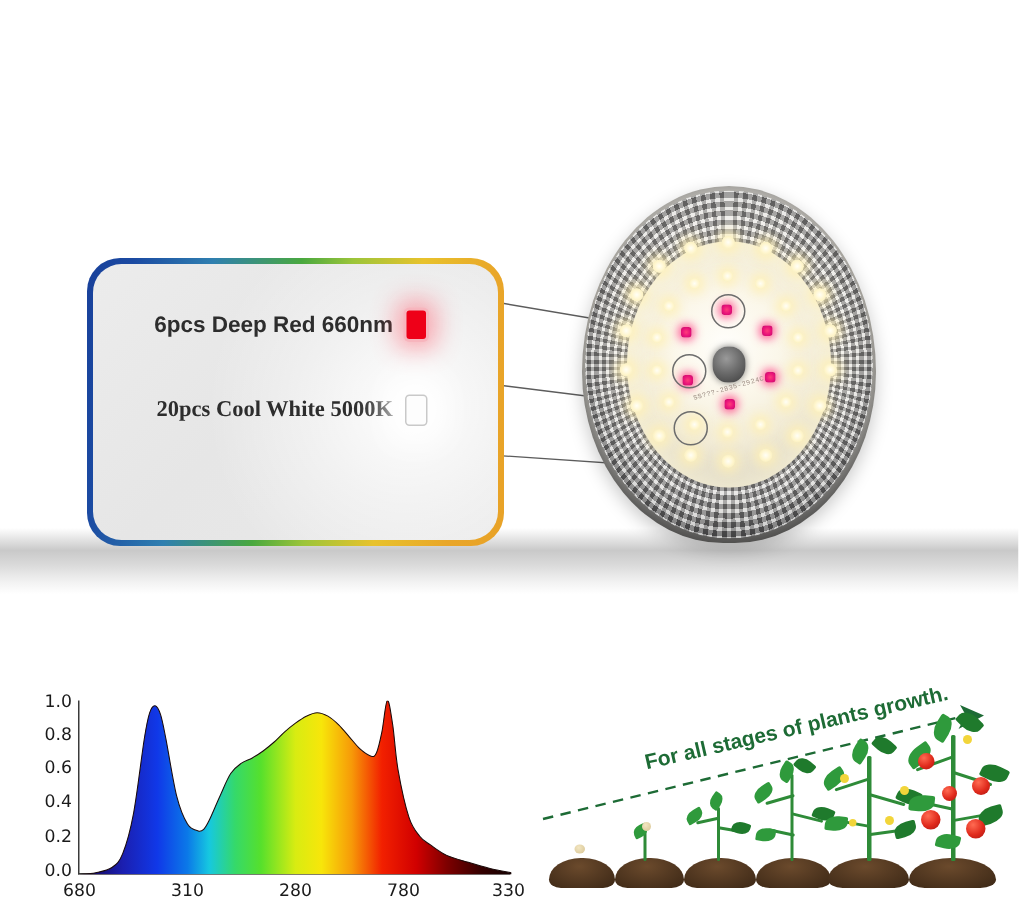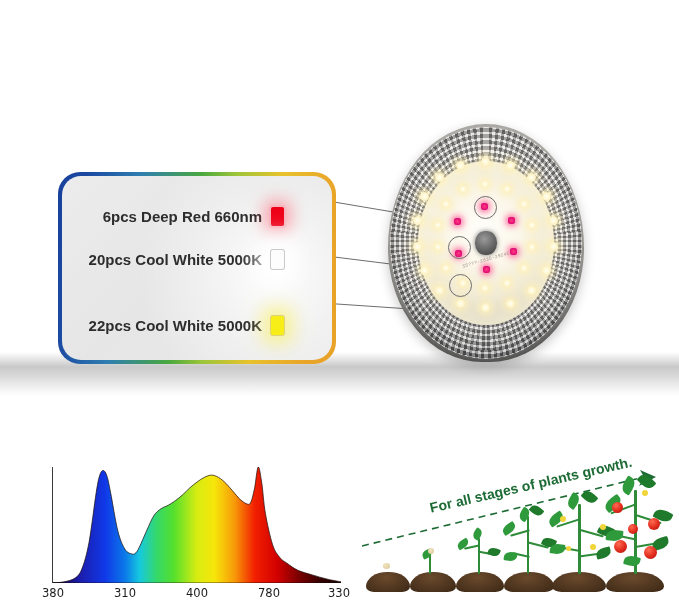--- a/index.html
+++ b/index.html
@@ -42,21 +42,21 @@
     position:relative;width:100%;height:100%;border-radius:19px;box-sizing:border-box;
     background:
       radial-gradient(circle at 78% 52%, rgba(255,255,255,.95) 0%, rgba(255,255,255,.45) 28%, rgba(255,255,255,0) 58%),
       linear-gradient(135deg,#ececec 0%,#e6e6e6 45%,#e9e9e9 100%);
     overflow:hidden;
   }
   .legend-row{
     position:absolute;left:0;width:100%;height:26px;display:flex;align-items:center;
   }
   .legend-row.r1{top:27px;}
-  .legend-row.r2{top:70px;}
+  .legend-row.r2{top:84px;font-family:Liberation Serif, serif;}
   .legend-row.r3{top:136px;}
   .legend-label{
     flex:1;text-align:right;padding-right:9px;
     font-size:15px;font-weight:bold;color:#2d2d2d;white-space:nowrap;
   }
   .chip{
     width:13px;height:19px;border-radius:2px;margin-right:48px;flex:0 0 auto;position:relative;
   }
   .chip.red{background:#ee0018;box-shadow:0 0 0 2px #f7b5bd,0 0 16px 7px rgba(255,70,90,.45);}
   .chip.white{background:#fdfdfd;box-shadow:0 0 0 1px #c9c9c9,0 0 22px 13px rgba(255,255,255,.95);}
@@ -183,24 +183,20 @@
       <div class="legend-row r1">
         <span class="legend-label">6pcs Deep Red 660nm</span>
         <span class="chip red"></span>
       </div>
 
       <div class="legend-row r2">
         <span class="legend-label">20pcs Cool White 5000K</span>
         <span class="chip white"></span>
       </div>
 
-      <div class="legend-row r3">
-        <span class="legend-label">22pcs Cool White 5000K</span>
-        <span class="chip yellow"></span>
-      </div>
 
     </div>
   </div>
 
   <div class="lamp">
     <div class="lamp-body">
       <div class="lamp-ring ring-outer"></div>
       <div class="lamp-ring ring-outer2"></div>
       <div class="lamp-dome"></div>
 
@@ -248,20 +244,28 @@
       <div class="lamp-center"></div>
       <div class="lamp-text">SS???-2835-2924C</div>
 
       <div class="hl-circle" style="left:86px;top:72px;width:21px;height:21px;"></div>
       <div class="hl-circle" style="left:60px;top:112px;width:21px;height:21px;"></div>
       <div class="hl-circle" style="left:61px;top:150px;width:21px;height:21px;"></div>
     </div>
   </div>
 
   <div class="chart">
+    <div class="y-labels">
+      <div class="y-lab" style="top:0px;">1.0</div>
+      <div class="y-lab" style="top:22px;">0.8</div>
+      <div class="y-lab" style="top:44px;">0.6</div>
+      <div class="y-lab" style="top:67px;">0.4</div>
+      <div class="y-lab" style="top:90px;">0.2</div>
+      <div class="y-lab" style="top:113px;">0.0</div>
+    </div>
 
     <div class="axis-v"></div>
     <div class="axis-h"></div>
 
     <div class="plot">
       <svg id="spectrum-svg" width="288" height="116" viewBox="0 0 288 116">
         <defs>
           <linearGradient id="specGrad" x1="0" y1="0" x2="1" y2="0">
             <stop offset="0.00" stop-color="#120045"></stop>
             <stop offset="0.10" stop-color="#1b1fb0"></stop>
@@ -278,23 +282,23 @@
             <stop offset="0.85" stop-color="#7e0000"></stop>
             <stop offset="0.93" stop-color="#340000"></stop>
             <stop offset="1.00" stop-color="#140000"></stop>
           </linearGradient>
         </defs>
         <path id="spec-path" fill="url(#specGrad)" stroke="#1a0a0a" stroke-width="0.7" d="M 0.00 116 L 0.00 116.00 C 1.80 115.81, 7.20 115.61, 10.80 114.84 C 14.40 114.07, 18.60 113.49, 21.60 111.36 C 24.60 109.23, 26.40 108.07, 28.80 102.08 C 31.20 96.09, 33.60 88.16, 36.00 75.40 C 38.40 62.64, 41.40 36.73, 43.20 25.52 C 45.00 14.31, 45.60 11.79, 46.80 8.12 C 48.00 4.45, 49.20 3.29, 50.40 3.48 C 51.60 3.67, 52.80 5.61, 54.00 9.28 C 55.20 12.95, 55.80 16.43, 57.60 25.52 C 59.40 34.61, 62.40 54.33, 64.80 63.80 C 67.20 73.27, 69.60 78.49, 72.00 82.36 C 74.40 86.23, 77.40 86.42, 79.20 87.00 C 81.00 87.58, 81.60 87.00, 82.80 85.84 C 84.00 84.68, 84.60 83.71, 86.40 80.04 C 88.20 76.37, 91.20 69.02, 93.60 63.80 C 96.00 58.58, 98.40 52.39, 100.80 48.72 C 103.20 45.05, 105.60 43.50, 108.00 41.76 C 110.40 40.02, 112.80 39.63, 115.20 38.28 C 117.60 36.93, 120.00 35.38, 122.40 33.64 C 124.80 31.90, 127.20 29.97, 129.60 27.84 C 132.00 25.71, 134.40 23.01, 136.80 20.88 C 139.20 18.75, 141.60 16.82, 144.00 15.08 C 146.40 13.34, 148.80 11.60, 151.20 10.44 C 153.60 9.28, 156.00 8.12, 158.40 8.12 C 160.80 8.12, 163.20 9.09, 165.60 10.44 C 168.00 11.79, 170.40 13.92, 172.80 16.24 C 175.20 18.56, 177.60 21.65, 180.00 24.36 C 182.40 27.07, 184.80 30.35, 187.20 32.48 C 189.60 34.61, 192.60 36.73, 194.40 37.12 C 196.20 37.51, 196.80 37.51, 198.00 34.80 C 199.20 32.09, 200.40 26.68, 201.60 20.88 C 202.80 15.08, 204.00 0.77, 205.20 0.00 C 206.40 -0.77, 207.60 8.51, 208.80 16.24 C 210.00 23.97, 210.60 36.15, 212.40 46.40 C 214.20 56.65, 217.20 70.37, 219.60 77.72 C 222.00 85.07, 224.40 87.39, 226.80 90.48 C 229.20 93.57, 231.00 94.15, 234.00 96.28 C 237.00 98.41, 240.60 101.31, 244.80 103.24 C 249.00 105.17, 254.40 106.43, 259.20 107.88 C 264.00 109.33, 268.80 110.78, 273.60 111.94 C 278.40 113.10, 285.60 114.36, 288.00 114.84 L 288.00 116 Z"></path>
       </svg>
     </div>
 
     <div class="x-labels">
-      <div class="x-lab" style="left:35px;">380</div>
+      <div class="x-lab" style="left:35px;">680</div>
       <div class="x-lab" style="left:107px;">310</div>
-      <div class="x-lab" style="left:179px;">400</div>
+      <div class="x-lab" style="left:179px;">280</div>
       <div class="x-lab" style="left:251px;">780</div>
       <div class="x-lab" style="left:321px;">330</div>
     </div>
   </div>
 
   <div class="growth">
     <svg width="326" height="146" viewBox="0 0 326 146" style="position:absolute;left:0;top:0;">
       <line x1="10" y1="86" x2="288" y2="18" stroke="#1d6b35" stroke-width="1.6" stroke-dasharray="7,5"></line>
       <polygon points="288,10 304,17 287,26 292,17" fill="#1d6b35"></polygon>
     </svg>

